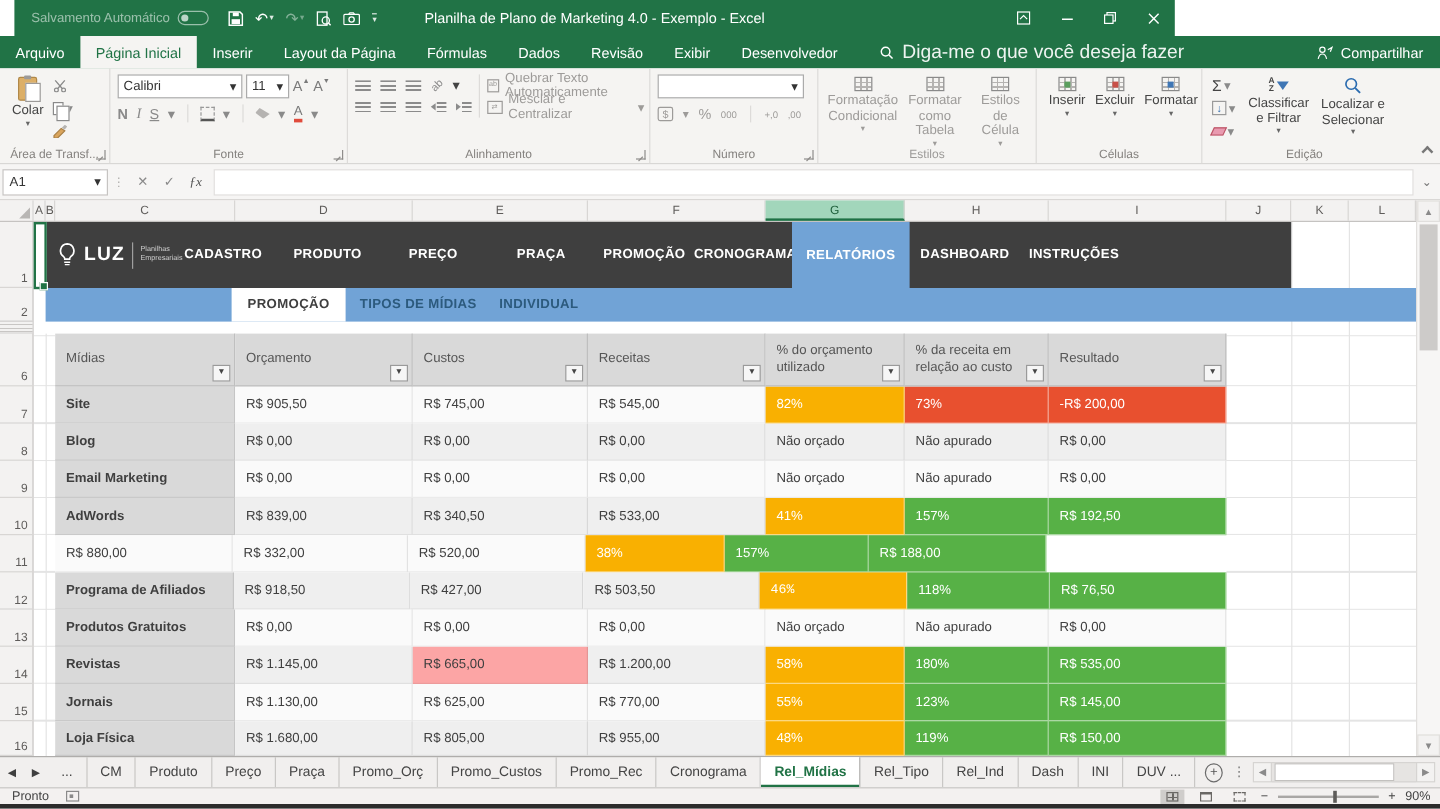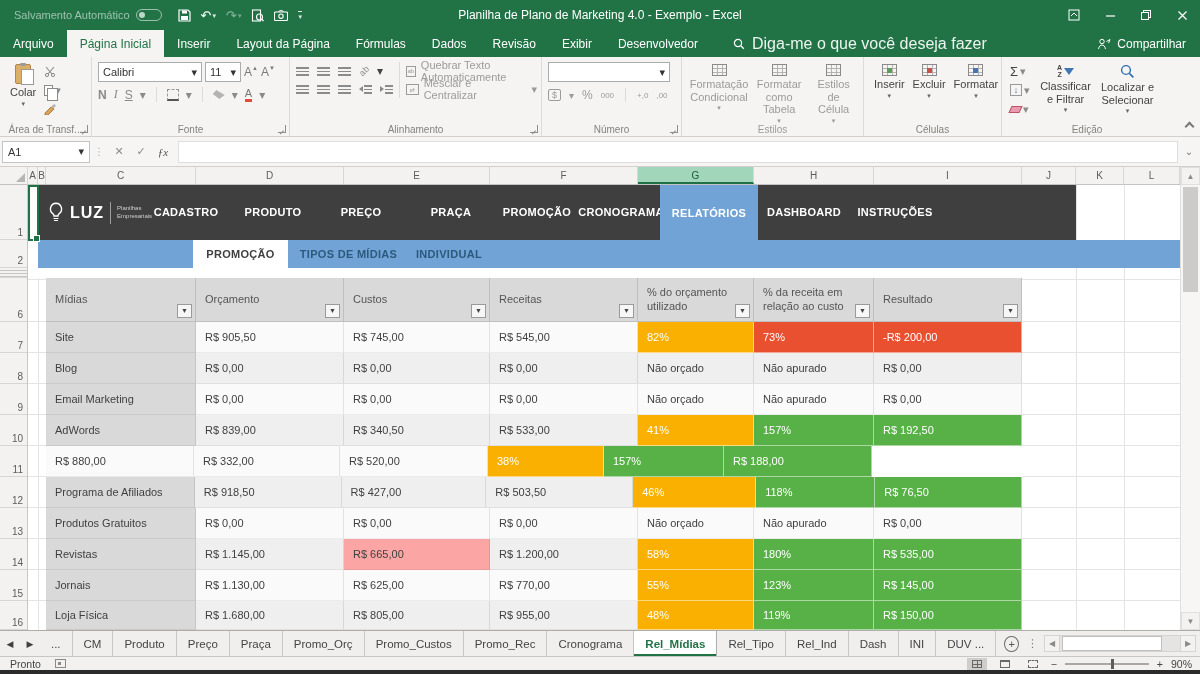--- a/index.html
+++ b/index.html
@@ -1,21 +1,21 @@
 <!DOCTYPE html>
 <html><head>
 <meta charset="utf-8">
 <style>
   * { margin:0; padding:0; box-sizing:border-box; }
   html,body { width:1200px; height:674px; overflow:hidden; }
   body { font-family:"Liberation Sans", sans-serif; position:relative; background:#fff; font-size:12px; color:#444; }
   svg { display:block; }
 
   
-  #titlebar { position:absolute; left:0; top:0; width:1200px; height:30px; background:#217346; display:flex; align-items:center; color:#fff; }
+  #titlebar { position:absolute; left:12px; top:0; width:967px; height:30px; background:#217346; display:flex; align-items:center; color:#fff; }
   .autosave { margin-left:14px; font-size:11px; color:rgba(255,255,255,.55); display:flex; align-items:center; gap:6px; }
   .toggle { width:26px; height:12px; border:1px solid rgba(255,255,255,.55); border-radius:6px; position:relative; }
   .toggle::after { content:""; position:absolute; left:2px; top:2px; width:6px; height:6px; border-radius:50%; background:rgba(255,255,255,.7); }
   .qat { display:flex; align-items:center; gap:10px; margin-left:16px; }
   .qat-btn { display:flex; align-items:center; color:#fff; font-size:13px; gap:1px; }
   .qat .dim { opacity:.45; }
   .dd-sm { font-size:7px; line-height:1; opacity:.85; }
   #win-title { position:absolute; left:0; right:0; text-align:center; font-size:12px; color:#fff; pointer-events:none; }
   .win-controls { margin-left:auto; display:flex; height:30px; }
   .win-btn { width:36px; height:30px; display:flex; align-items:center; justify-content:center; color:#fff; }
@@ -115,21 +115,21 @@
   
   #bluebar { position:absolute; left:38px; top:55px; width:1142px; height:28px; background:#71a3d6; z-index:2; }
   .subtab { position:absolute; top:0; height:28px; display:flex; align-items:center; justify-content:center; font-size:11px; font-weight:bold; letter-spacing:.3px; color:#2c5a7d; }
   .subtab.active { background:#fff; color:#3f3f3f; }
   
   #rpt { position:absolute; left:46px; top:93px; width:976px; z-index:2; }
   .trow { display:flex; }
   .tcell { border-right:1px solid rgba(0,0,0,.09); border-bottom:1px solid rgba(0,0,0,.06); font-size:11px; display:flex; align-items:center; padding:0 9px; color:#3f3f3f; overflow:hidden; }
   .thead .tcell { background:#d9d9d9; color:#555; position:relative; padding-right:22px; line-height:1.25; border-right:1px solid #bfbfbf; border-bottom:1px solid #bfbfbf; }
   .fbtn { position:absolute; right:3px; bottom:3px; width:15px; height:14px; background:#f6f6f6; border:1px solid #9a9a9a; font-size:7px; color:#444; display:flex; align-items:center; justify-content:center; }
-  .media-cell { background:#d9d9d9; font-weight:normal; color:#3f3f3f; border-bottom:1px solid #c9c9c9 !important; }
+  .media-cell { background:#d9d9d9; font-weight:bold; color:#3f3f3f; border-bottom:1px solid #c9c9c9 !important; }
   .c-orange { background:#f9b001; color:#fff; border-right:1px solid rgba(255,255,255,.5) !important; border-bottom:1px solid rgba(255,255,255,.5) !important; }
   .c-green  { background:#57b146; color:#fff; border-right:1px solid rgba(255,255,255,.5) !important; border-bottom:1px solid rgba(255,255,255,.5) !important; }
   .c-red    { background:#e8502f; color:#fff; border-right:1px solid rgba(255,255,255,.5) !important; border-bottom:1px solid rgba(255,255,255,.5) !important; }
   
   #a1sel { position:absolute; left:28px; top:0; width:11px; height:56px; border:2px solid #217346; background:#fff; z-index:4; }
   #a1sel::after { content:""; position:absolute; right:-3px; bottom:-3px; width:5px; height:5px; background:#217346; border:1px solid #fff; }
 
   
   #vscroll { position:absolute; right:0; top:167px; width:20px; height:463px; background:#f7f6f5; border-left:1px solid #e1dfdd; }
   .sc-btn { height:18px; display:flex; align-items:center; justify-content:center; font-size:8px; color:#8a8a8a; background:#f3f2f1; border:1px solid #e1dfdd; }
@@ -603,21 +603,21 @@
         <div class="tcell" style="width: 148px; height: 31px; background: rgb(250, 250, 250);">R$ 520,00</div>
         <div class="tcell c-orange" style="width: 116px; height: 31px;">38%</div>
         <div class="tcell c-green" style="width: 120px; height: 31px;">157%</div>
         <div class="tcell c-green" style="width: 148px; height: 31px;">R$ 188,00</div>
       </div>
       <div class="trow">
         <div class="tcell media-cell" style="width: 150px; height: 31px;">Programa de Afiliados</div>
         <div class="tcell" style="width: 148px; height: 31px; background: rgb(239, 239, 239);">R$ 918,50</div>
         <div class="tcell" style="width: 146px; height: 31px; background: rgb(239, 239, 239);">R$ 427,00</div>
         <div class="tcell" style="width: 148px; height: 31px; background: rgb(239, 239, 239);">R$ 503,50</div>
-        <div class="tcell c-orange" style="width: 124px; height: 31px;">46%</div>
+        <div class="tcell c-orange" style="width: 124px; height: 31px; font-family: Liberation Mono, monospace;">46%</div>
         <div class="tcell c-green" style="width: 120px; height: 31px;">118%</div>
         <div class="tcell c-green" style="width: 148px; height: 31px;">R$ 76,50</div>
       </div>
       <div class="trow">
         <div class="tcell media-cell" style="width: 150px; height: 31px;">Produtos Gratuitos</div>
         <div class="tcell" style="width: 148px; height: 31px; background: rgb(250, 250, 250);">R$ 0,00</div>
         <div class="tcell" style="width: 146px; height: 31px; background: rgb(250, 250, 250);">R$ 0,00</div>
         <div class="tcell" style="width: 148px; height: 31px; background: rgb(250, 250, 250);">R$ 0,00</div>
         <div class="tcell" style="width: 116px; height: 31px; background: rgb(250, 250, 250);">Não orçado</div>
         <div class="tcell" style="width: 120px; height: 31px; background: rgb(250, 250, 250);">Não apurado</div>

